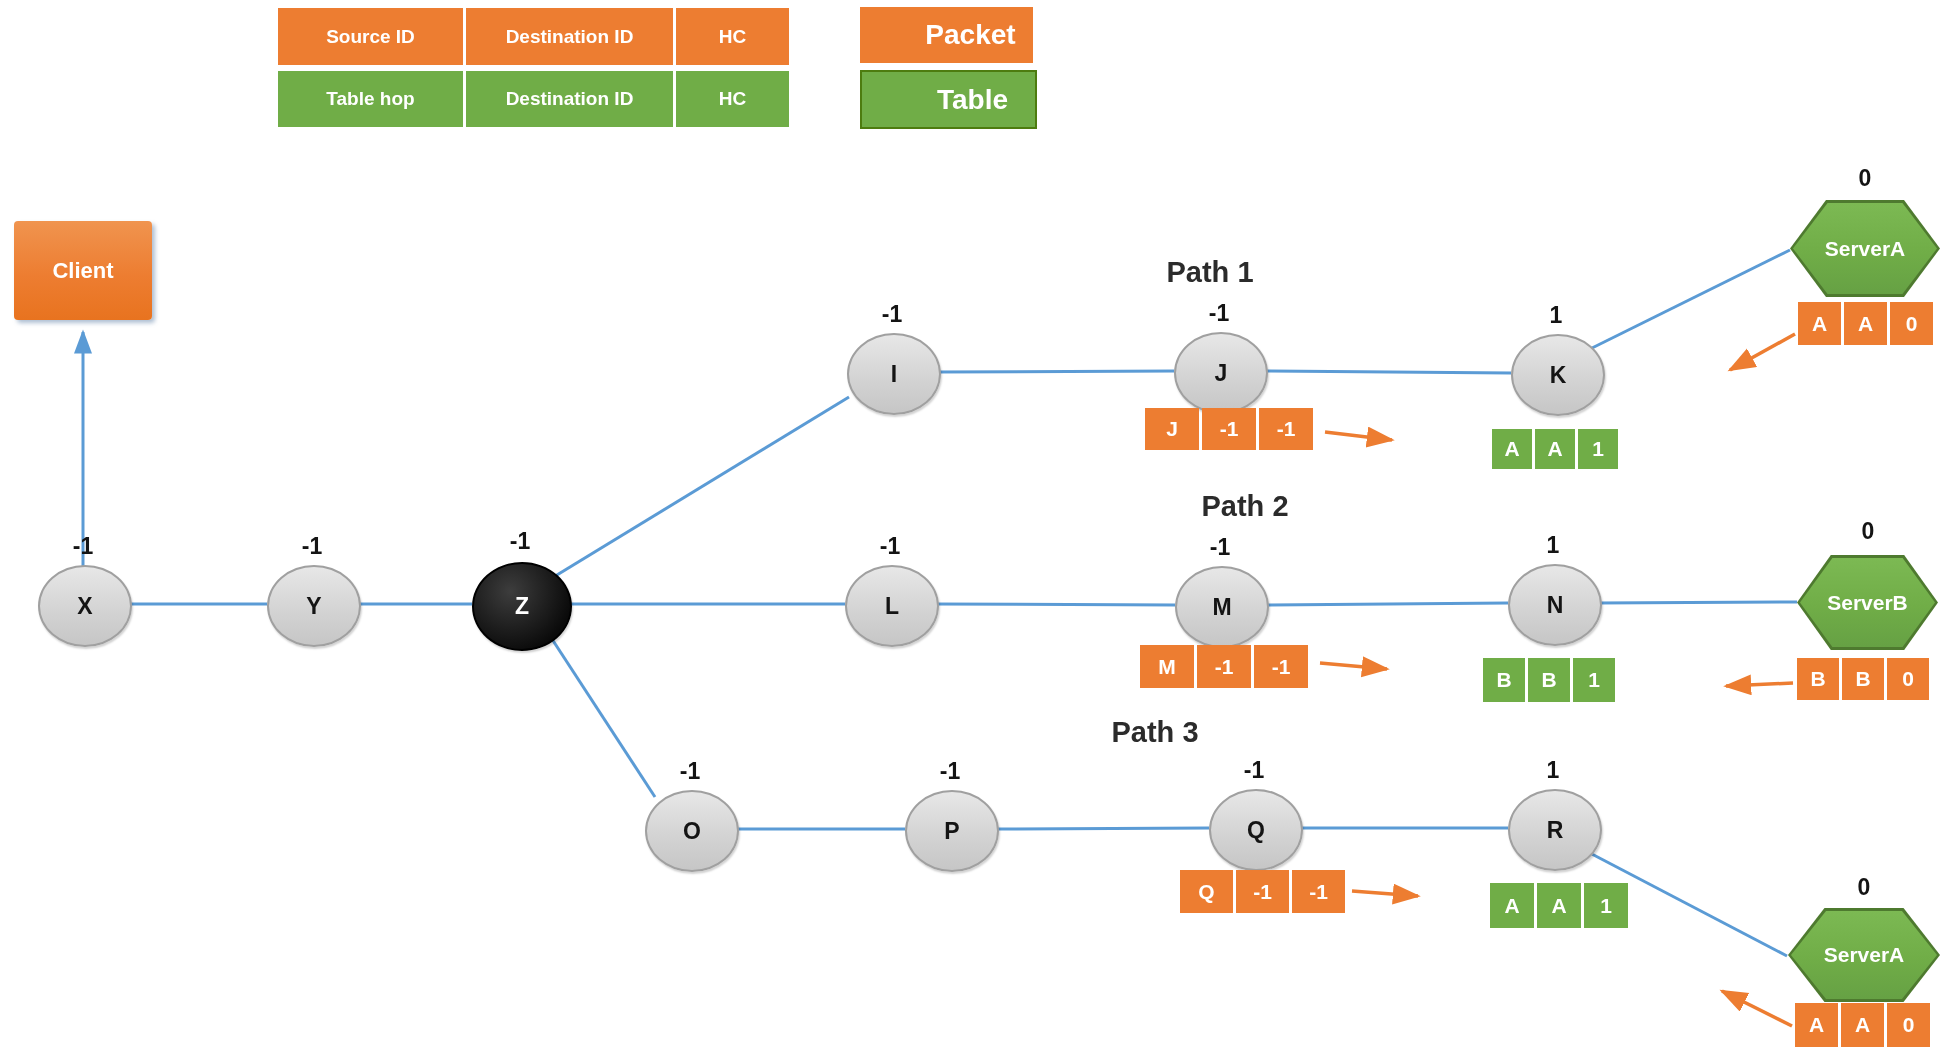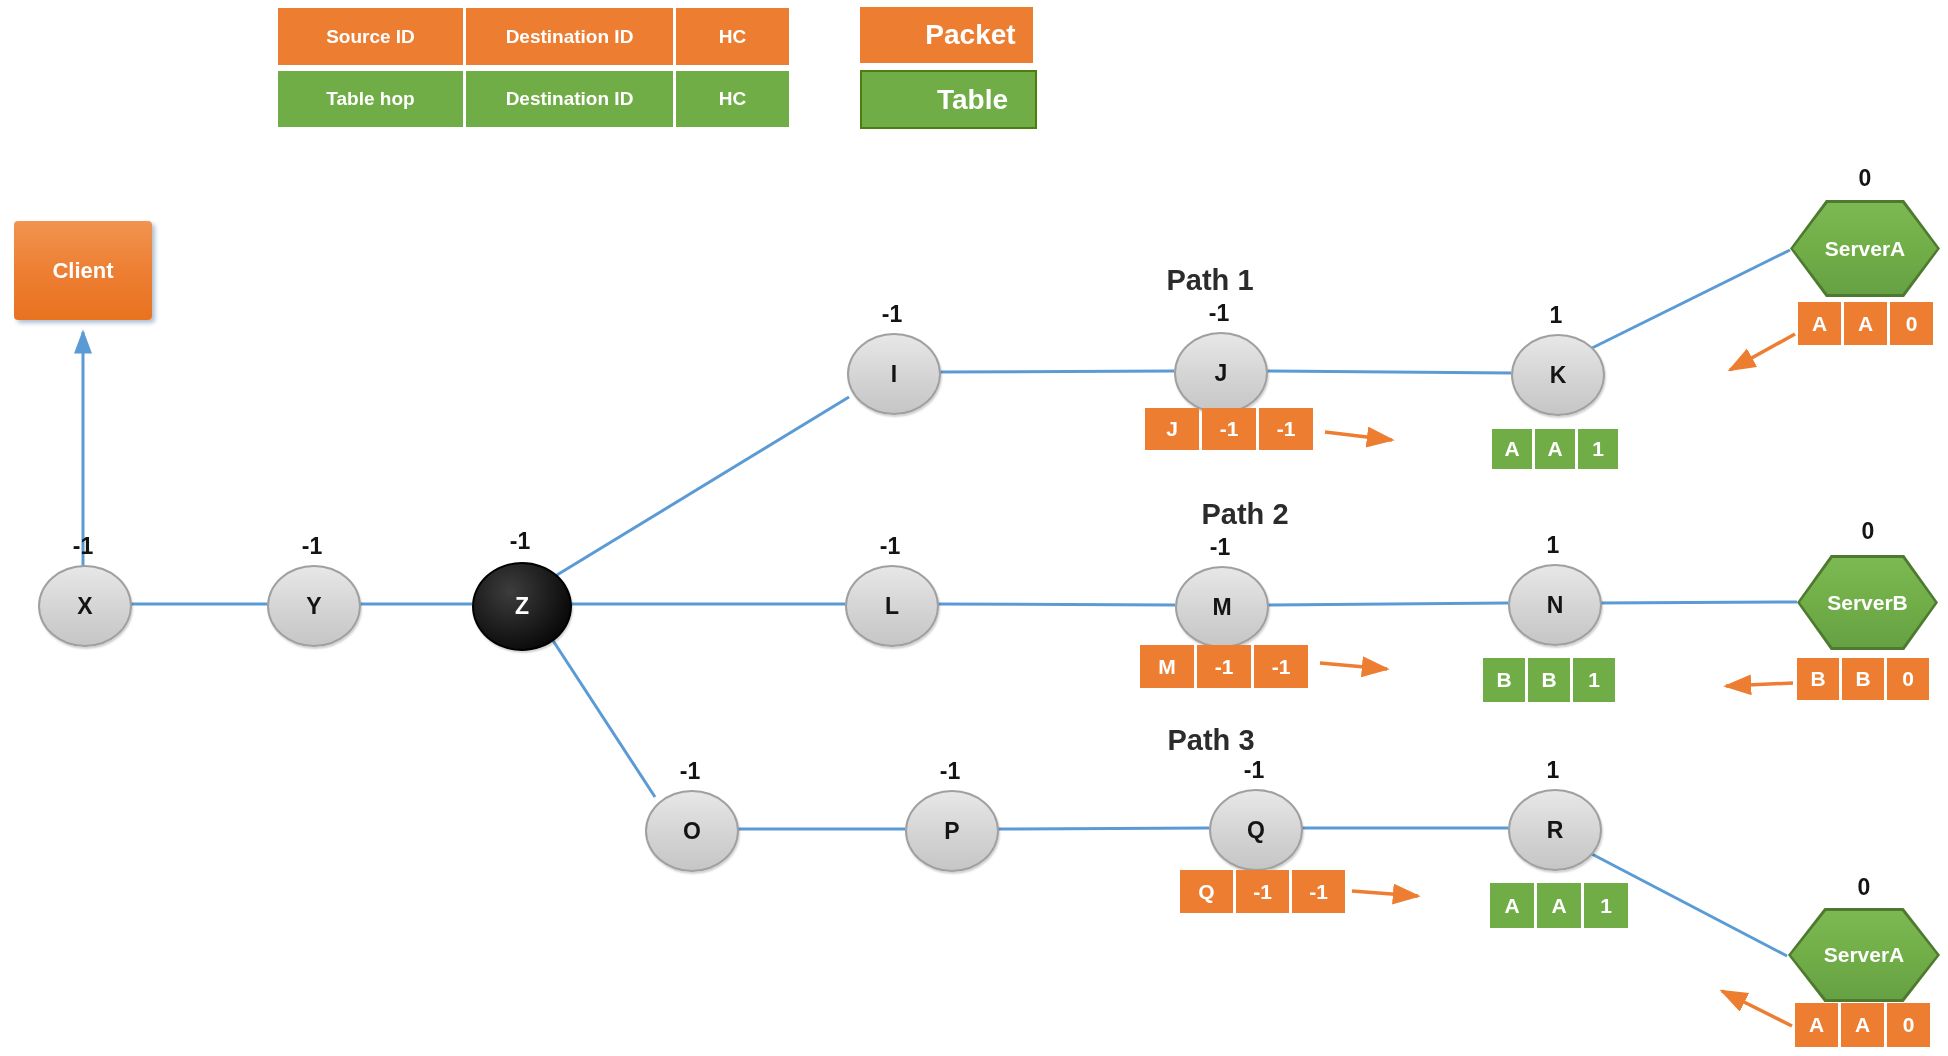--- a/index.html
+++ b/index.html
@@ -48,21 +48,21 @@
 
   
   .vlabel{
     position:absolute;width:60px;text-align:center;
     font-weight:bold;font-size:23px;color:#141414;z-index:3;
   }
 
   
   .ptitle{
     position:absolute;width:170px;text-align:center;
-    font-size:29px;font-weight:600;color:#2b2b2b;z-index:3;margin-top:8px;
+    font-size:29px;font-weight:600;color:#2b2b2b;z-index:3;
   }
 
   
   .hex{position:absolute;z-index:2;
     clip-path:polygon(24% 0%,76% 0%,100% 50%,76% 100%,24% 100%,0% 50%);
     background:#4E7A2F;}
   .hex-in{position:absolute;left:3px;top:3px;right:3px;bottom:3px;
     clip-path:polygon(24% 0%,76% 0%,100% 50%,76% 100%,24% 100%,0% 50%);
     background:linear-gradient(180deg,#7CB953 0%,#70AD47 55%,#66A144 100%);
     display:flex;flex-direction:row;align-items:center;justify-content:center;
@@ -130,21 +130,21 @@
     <div class="legend-cell green" style="width:113px;height:56px;">HC</div>
   </div>
 
   <div class="legend-box orange" style="left:860px;top:7px;width:125px;height:56px;">Packet</div>
   <div class="legend-box green" style="left:860px;top:70px;width:125px;height:55px;">Table</div>
 
   <div class="client">Client</div>
 
   <div class="ptitle" style="left:1125px;top:256px;">Path 1</div>
   <div class="ptitle" style="left:1160px;top:490px;">Path 2</div>
-  <div class="ptitle" style="left:1126px;top:716px;">Path 3</div>
+  <div class="ptitle" style="left:1070px;top:716px;">Path 3</div>
 
   <div class="node" style="left:38px;top:565px;">X</div>
   <div class="node" style="left:267px;top:565px;">Y</div>
   <div class="node black" style="left:472px;top:562px;">Z</div>
   <div class="node" style="left:847px;top:333px;">I</div>
   <div class="node" style="left:1174px;top:332px;">J</div>
   <div class="node" style="left:1511px;top:334px;">K</div>
   <div class="node" style="left:845px;top:565px;">L</div>
   <div class="node" style="left:1175px;top:566px;">M</div>
   <div class="node" style="left:1508px;top:564px;">N</div>

